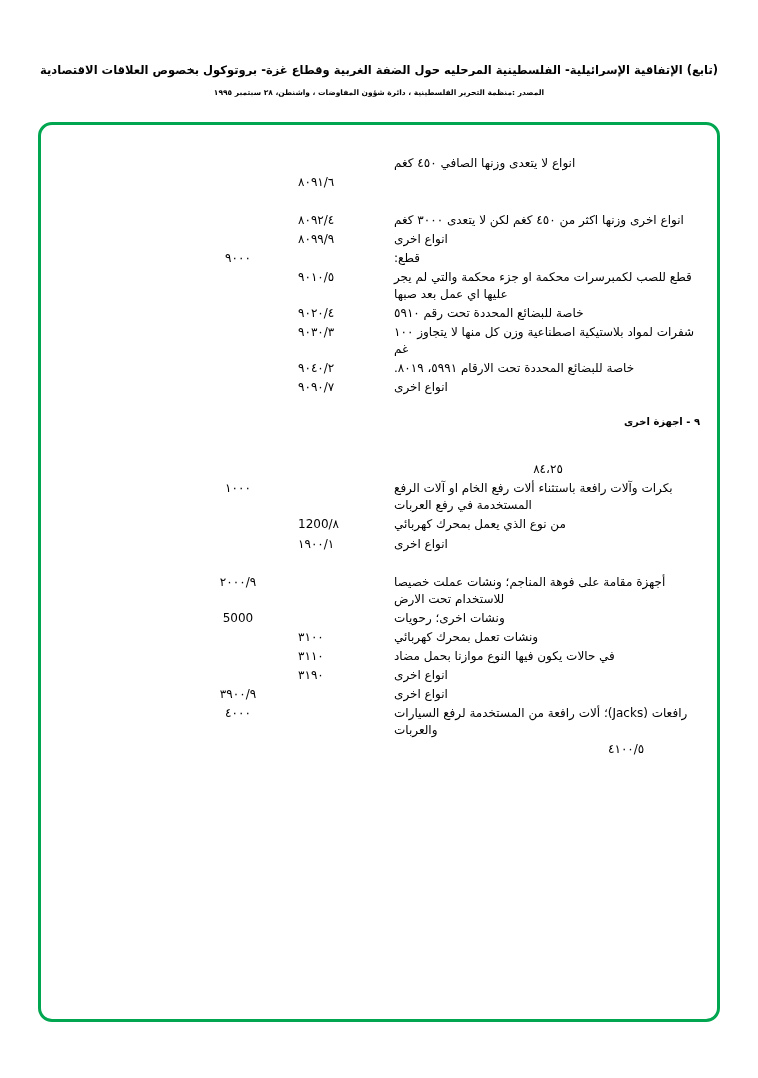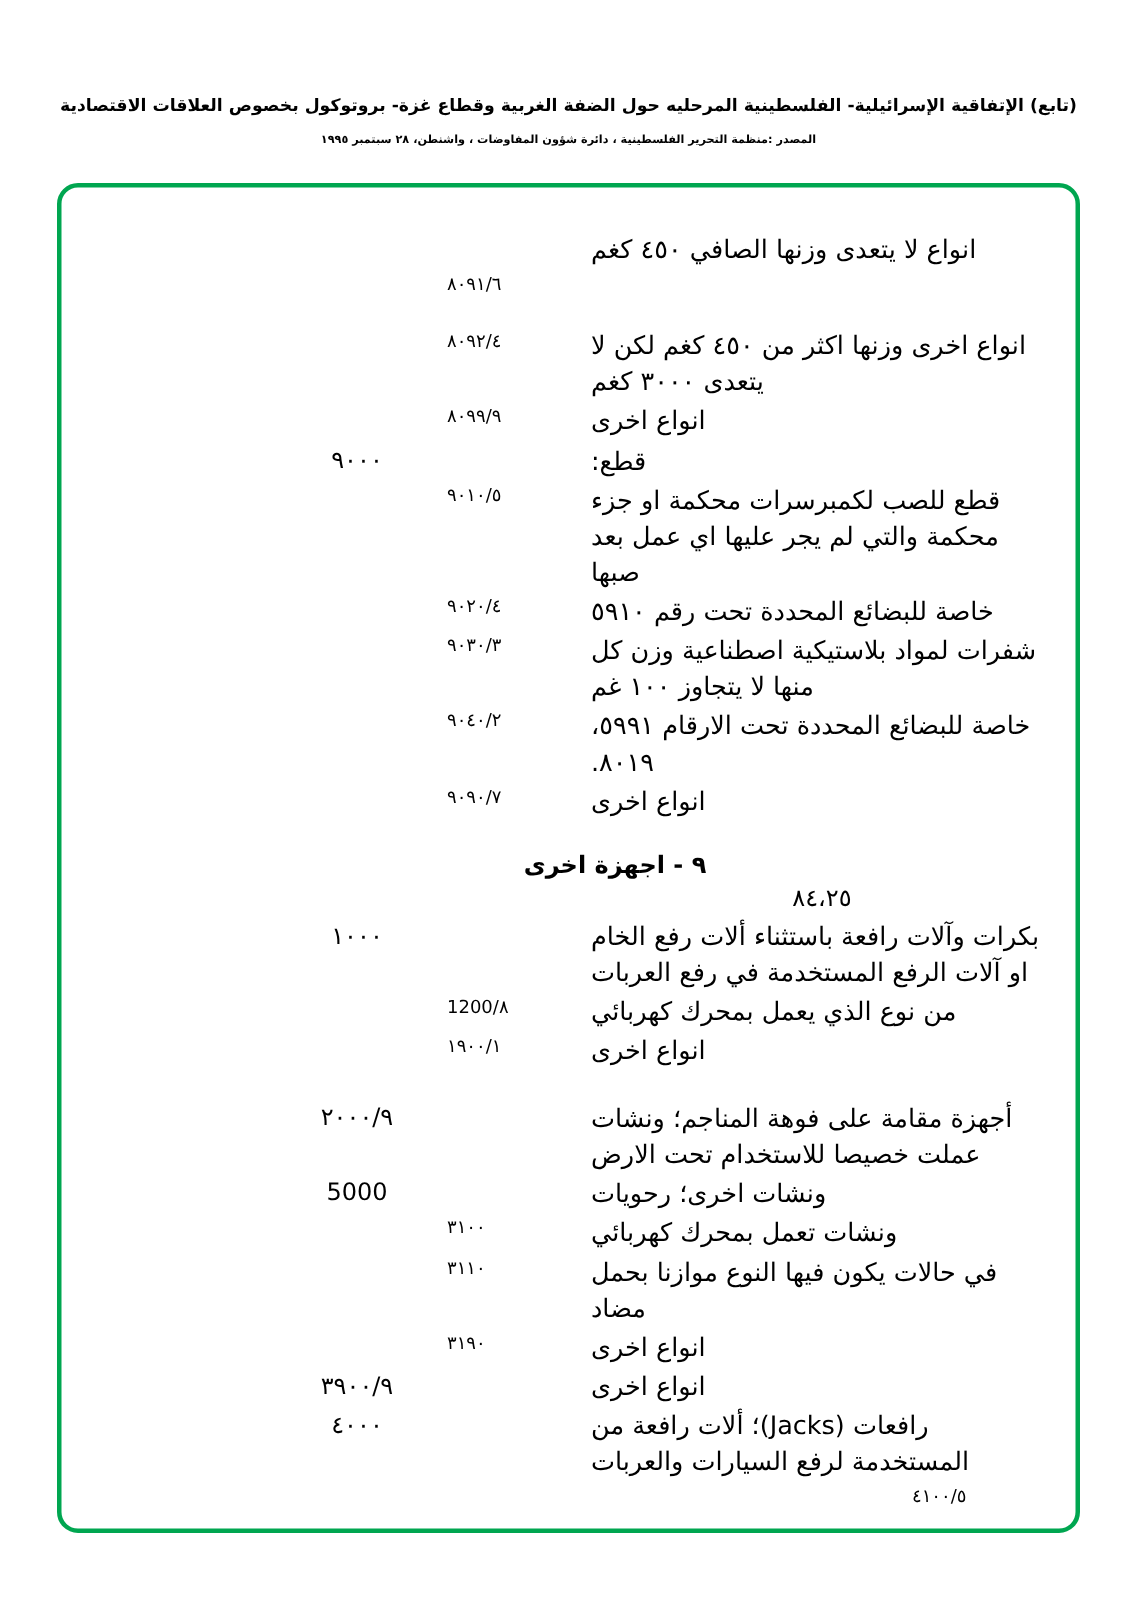--- a/index.html
+++ b/index.html
@@ -65,49 +65,48 @@
     display: flex;
     flex-direction: row;
     align-items: flex-start;
     justify-content: flex-start;
     margin-bottom: 2px;
     min-height: 17px;
   }
   .desc {
     width: 310px;
     text-align: left;
-    font-size: 17px;
+    font-size: 12px;
     line-height: 1.42;
     padding-left: 4px;
     box-sizing: border-box;
     direction: rtl;
   }
   .code-a {
     width: 92px;
     font-size: 12px;
     line-height: 1.42;
     direction: ltr;
     unicode-bidi: plaintext;
   }
   .code-b {
     width: 120px;
     text-align: center;
-    font-size: 16px;
+    font-size: 12px;
     line-height: 1.42;
     direction: ltr;
     unicode-bidi: plaintext;
   }
   .spacer-row {
     height: 12px;
   }
   .section-title {
-    text-align: center;
-    font-size: 16px;
-    font-weight: bold;
-    margin: 20px 0 2px 0;
+    font-size: 10px;
+    font-weight: bold;
+    margin: 20px 0 34px 0;
     padding-left: 60px;
     direction: rtl;
   }
   .page-number {
     position: absolute;
     top: 1040px;
     left: 0;
     width: 758px;
     text-align: center;
     font-size: 11px;

